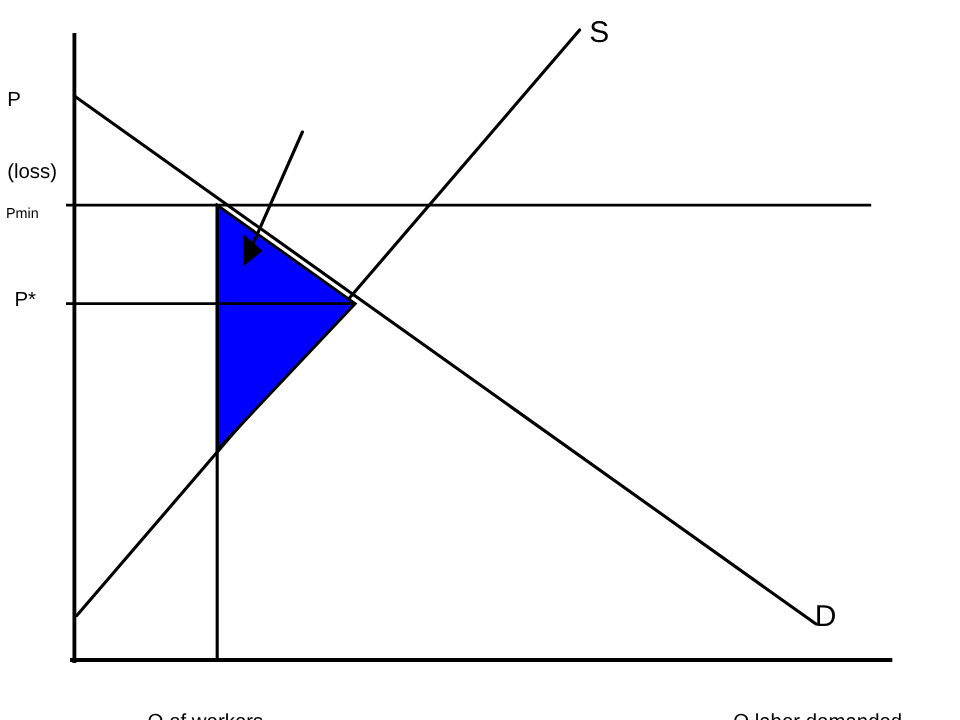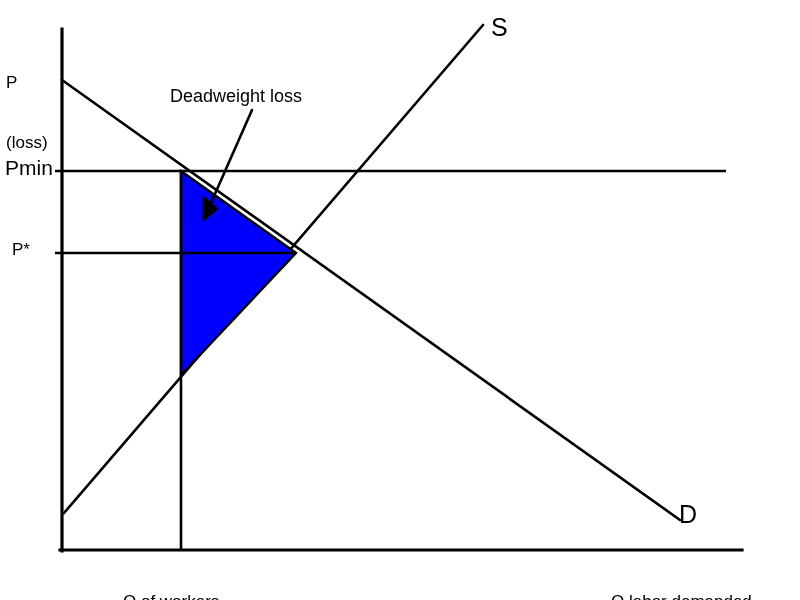--- a/index.html
+++ b/index.html
@@ -73,22 +73,22 @@
     white-space: pre;
     line-height: 1.16;
   }
   .lbl-axis-y {
     left: 6px;
     top: 34px;
     font-size: 17px;
   }
   .lbl-pmin {
     left: 5px;
-    top: 156px;
-    font-size: 21px;
+    top: 172px;
+    font-size: 12px;
   }
   .lbl-pstar {
     left: 12px;
     top: 240px;
     font-size: 17px;
   }
   .lbl-dwl {
     left: 170px;
     top: 86px;
     font-size: 18px;
@@ -145,21 +145,20 @@
 
   <div class="lbl lbl-axis-y">
     <span class="lbl-line2">P</span>
     <span class="lbl-line2">(loss)</span>
   </div>
 
   <div class="lbl lbl-pmin">Pmin</div>
 
   <div class="lbl lbl-pstar">P*</div>
 
-  <div class="lbl lbl-dwl">Deadweight loss</div>
 
   <div class="lbl lbl-supply">S</div>
 
   <div class="lbl lbl-demand">D</div>
 
   <div class="lbl lbl-qmin">
     <span class="lbl-line2">Q of workers</span>
     
   </div>
 

